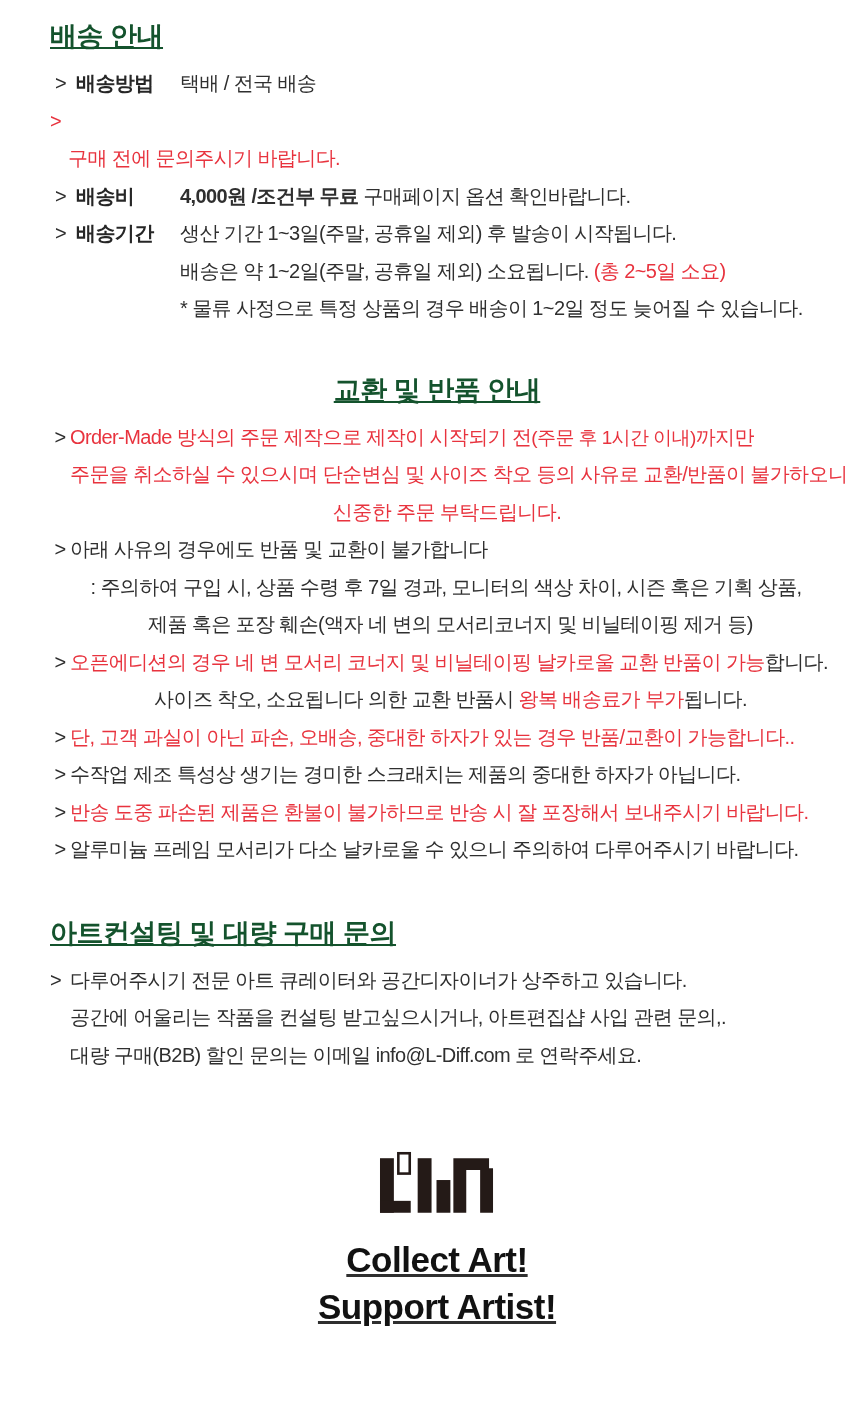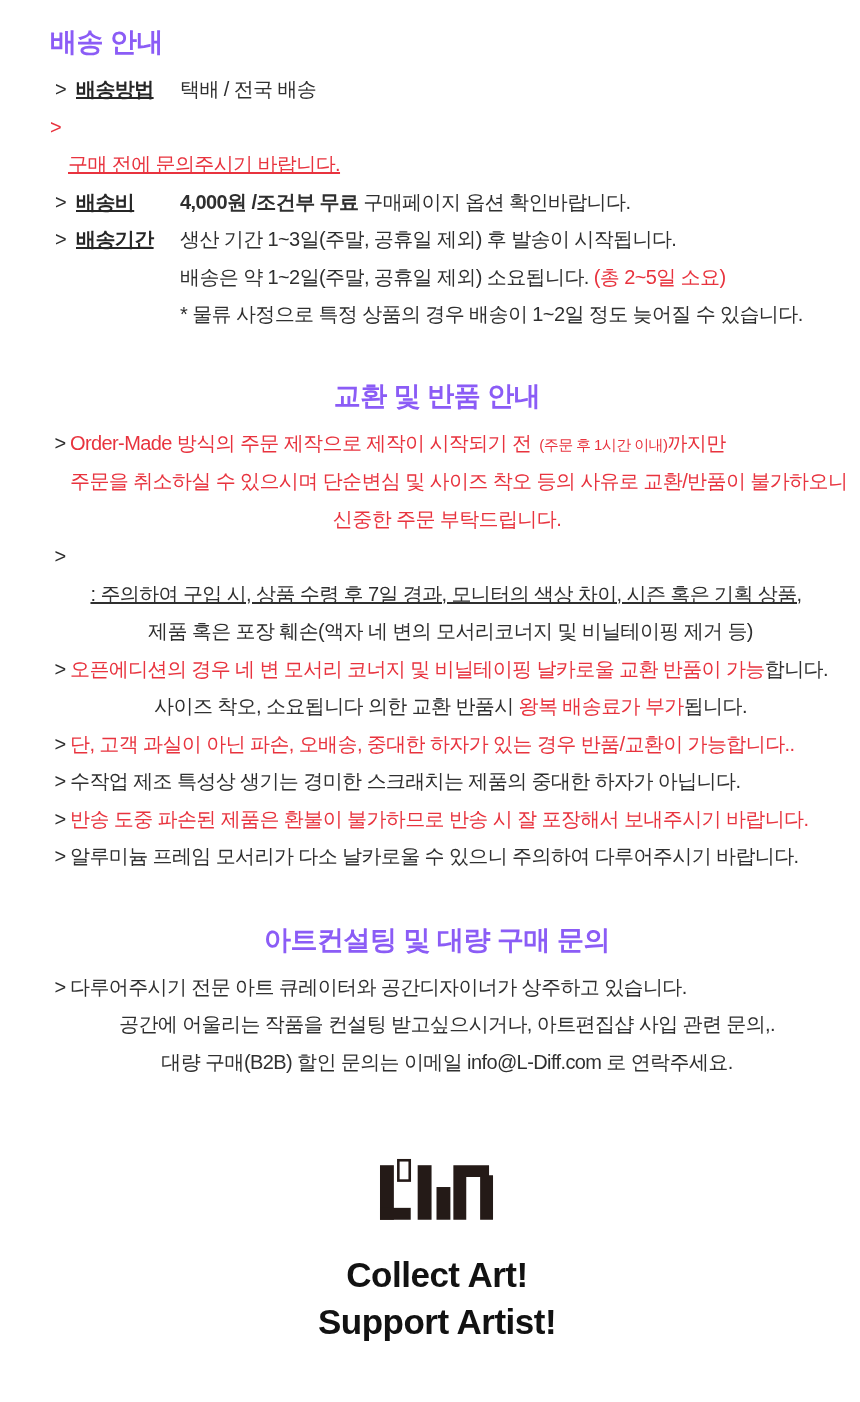--- a/index.html
+++ b/index.html
@@ -5,45 +5,45 @@
   html,body{margin:0;padding:0;}
   body{
     width:860px;height:1402px;overflow:hidden;
     background:#ffffff;
     font-family:"Liberation Sans","DejaVu Sans",sans-serif;
     color:#2f2f2f;
     -webkit-font-smoothing:antialiased;
   }
   .content{padding:16px 36px 0 50px;}
   h2{
-    font-size:27px;line-height:40px;font-weight:700;color:#8b5cf6;
-    margin:6px 0 9px 0;letter-spacing:-0.5px;
+    font-size:27px;line-height:40px;font-weight:700;color:#14532d;
+    margin:0 0 9px 0;letter-spacing:-0.5px;text-decoration:underline;
   }
   .ln{font-size:20px;line-height:37.5px;letter-spacing:-0.6px;white-space:nowrap;}
   .red{color:var(--accent-red,#e8333e);}
   .bold{font-weight:700;}
-  .sm{font-size:15px;margin-left:8px;}
+  .sm{font-size:19px;}
   
   .srow{display:grid;grid-template-columns:26px 104px 1fr;}
   .srow .mk{padding-left:5px;}
-  .srow .lbl{font-weight:700;color:#262626;text-decoration:underline;}
+  .srow .lbl{font-weight:700;color:#262626;}
   .cont{padding-left:130px;}
   
   .bullet{display:flex;}
   .bullet .mk{width:20px;flex:none;}
-  .ind-a{padding-left:18px;text-decoration:underline;}  
+  .ind-a{padding-left:18px;}  
   .ind-b{padding-left:27px;}  
   .ind-c{padding-left:20px;}  
   #returns{margin-top:42px;text-align:center;}
-  #consulting{margin-top:44px;text-align:center;}
+  #consulting{margin-top:44px;}
   
   .footer{margin-top:76px;text-align:center;}
   .logo{display:inline-block;width:117px;height:66px;color:var(--logo-color,#241a17);}
   .slogan{font-size:35px;font-weight:700;line-height:47px;color:#121212;letter-spacing:-0.5px;}
-  .slogan-wrap{margin-top:24px;}
+  .slogan-wrap{margin-top:16px;text-decoration:underline;}
 </style>
 </head>
 <body>
 
 <div class="content">
 
   <section id="shipping">
     <h2>배송 안내</h2>
 
     <div class="ln srow">
@@ -77,20 +77,21 @@
 
     <div class="ln bullet">
       <span class="mk">&gt;</span>
       <span class="red"><span>Order-Made 방식의 주문 제작으로 제작이 시작되기 전</span><span class="sm">(주문 후 1시간 이내)</span><span>까지만</span></span>
     </div>
     <div class="ln red ind-c">주문을 취소하실 수 있으시며 단순변심 및 사이즈 착오 등의 사유로 교환/반품이 불가하오니</div>
     <div class="ln red ind-c">신중한 주문 부탁드립니다.</div>
 
     <div class="ln bullet">
       <span class="mk">&gt;</span>
+      <span>아래 사유의 경우에도 반품 및 교환이 불가합니다</span>
     </div>
     <div class="ln ind-a">: 주의하여 구입 시, 상품 수령 후 7일 경과, 모니터의 색상 차이, 시즌 혹은 기획 상품,</div>
     <div class="ln ind-b">제품 혹은 포장 훼손(액자 네 변의 모서리코너지 및 비닐테이핑 제거 등)</div>
 
     <div class="ln bullet">
       <span class="mk">&gt;</span>
       <span><span class="red">오픈에디션의 경우 네 변 모서리 코너지 및 비닐테이핑 날카로울 교환 반품이 가능</span><span>합니다.</span></span>
     </div>
     <div class="ln ind-b"><span>사이즈 착오, 소요됩니다 의한 교환 반품시 </span><span class="red">왕복 배송료가 부가</span><span>됩니다.</span></div>
 

